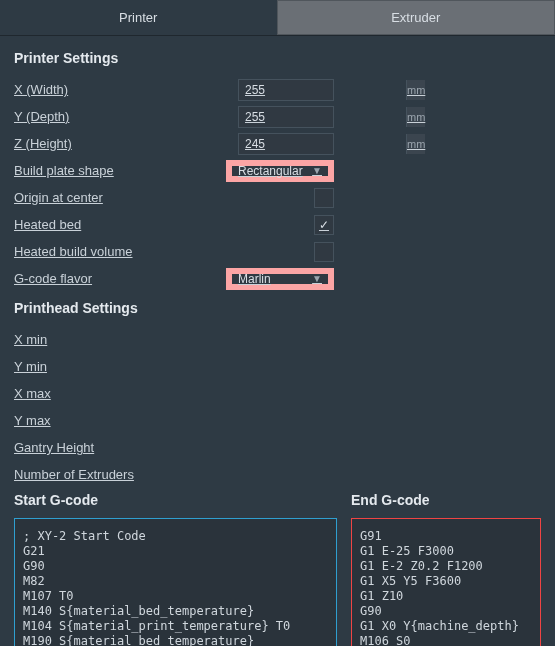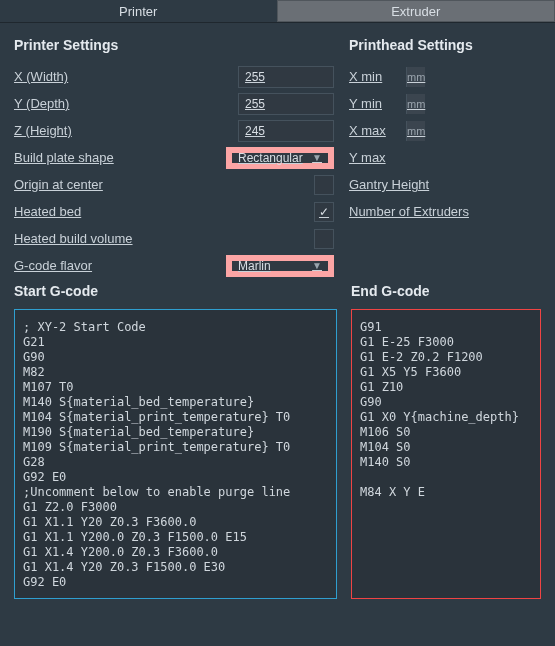--- a/index.html
+++ b/index.html
@@ -7,21 +7,21 @@
     background: #2e3a44;
     color: #d8dee4;
     font-family: -apple-system, "Segoe UI", Arial, sans-serif;
     font-size: 13px;
     width: 555px;
     height: 646px;
     overflow: hidden;
   }
   .tabbar {
     display: flex;
-    height: 23px;
+    height: 36px;
     background: #0ea5e9;
     border-bottom: 1px solid #1f272e;
   }
   .tab {
     flex: 1;
     display: flex;
     align-items: center;
     justify-content: center;
     font-size: 13px;
     color: #d8dee4;
@@ -30,22 +30,23 @@
     border: 1px solid #50565c;
   }
   .tab.active {
     background: #2e3a44;
     border: none;
     font-weight: 500;
   }
   .content {
     display: flex;
     padding: 14px 14px 0 14px;
-    gap: 15px;
+    gap: 8px;
     flex-wrap: wrap;
+    flex-direction: column;
   }
   .col {
     display: flex;
     flex-direction: column;
   }
   .col.left { width: 320px; }
   .col.right { width: 190px; }
   .section-title {
     font-weight: 700;
     font-size: 14px;

